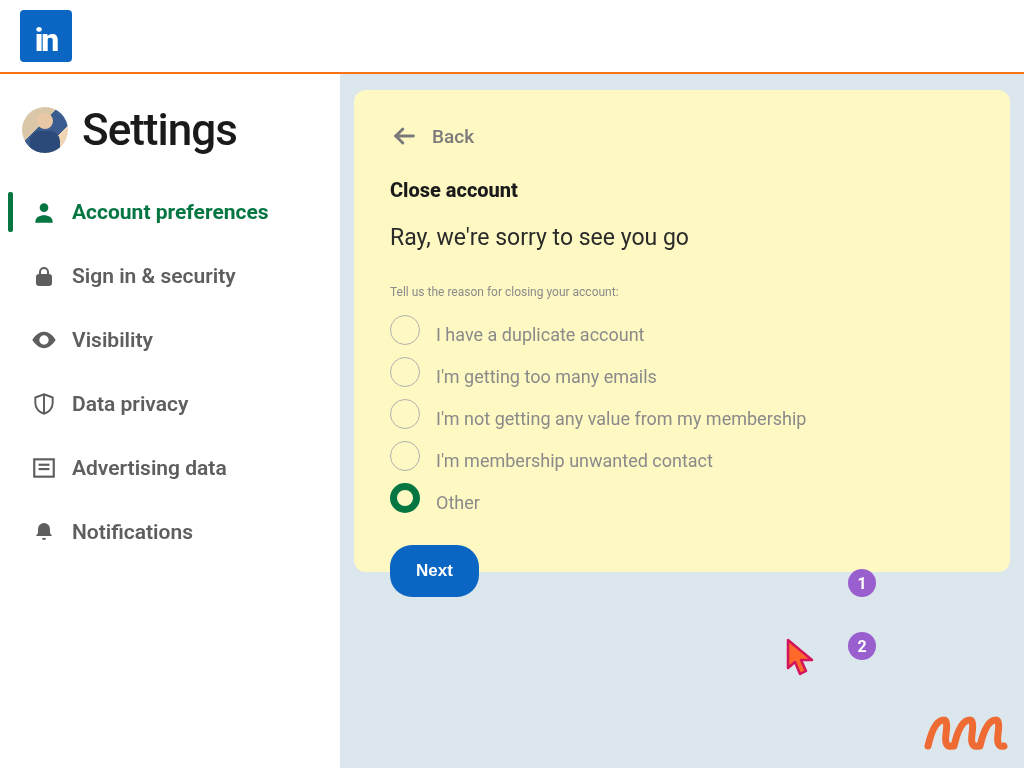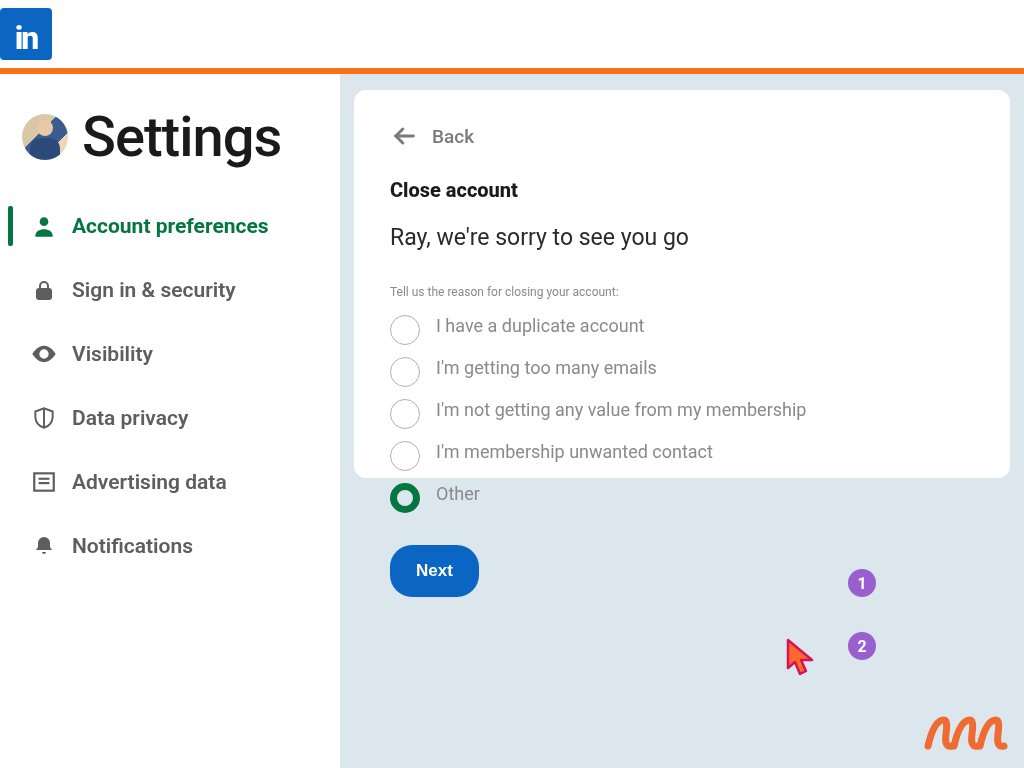--- a/index.html
+++ b/index.html
@@ -6,21 +6,22 @@
   body {
     font-family: -apple-system, BlinkMacSystemFont, "Segoe UI", Roboto, Helvetica, Arial, sans-serif;
     background: #fff;
     width: 1024px;
     height: 768px;
     overflow: hidden;
     position: relative;
   }
   .header {
     height: 74px;
-    border-bottom: 6px solid #f97316;
+    border-bottom: 2px solid #f97316;
+    padding-left: 20px;
     display: flex;
     align-items: center;
   }
   .logo {
     width: 52px;
     height: 52px;
     background: #0a66c2;
     border-radius: 4px;
     display: flex;
     align-items: flex-end;
@@ -66,21 +67,21 @@
   }
   .avatar::before {
     content:"";
     position:absolute;
     bottom:0; left:8px;
     width:30px; height:22px;
     background:#2b4a7a;
     border-radius:10px 10px 0 0;
   }
   .settings-title {
-    font-size: 56px;
+    font-size: 44px;
     font-weight: 500;
     color: #1a1a1a;
     letter-spacing: -1px;
   }
   .nav-item {
     display: flex;
     align-items: center;
     gap: 14px;
     padding: 18px 0 18px 30px;
     cursor: pointer;
@@ -112,24 +113,24 @@
     font-weight: 600;
     color: #5e5e5e;
   }
   .main {
     flex: 1;
     background: #dce6ed;
     padding: 16px 14px;
     position: relative;
   }
   .card {
-    background: #ffffff;
+    background: #fef9c3;
     border-radius: 12px;
     padding: 32px 36px 44px 36px;
-    height: 388px;
+    height: 482px;
   }
   .back-row {
     display: flex;
     align-items: center;
     gap: 14px;
     margin-bottom: 28px;
     cursor: pointer;
     color: #7a7a7a;
   }
   .back-label { font-size: 19px; font-weight: 500; }
@@ -145,21 +146,21 @@
     color: #2a2a2a;
     margin-bottom: 34px;
   }
   .reason-prompt {
     font-size: 12px;
     color: #8a8a8a;
     margin-bottom: 16px;
   }
   .radio-row {
     display: flex;
-    align-items: flex-start;
+    align-items: flex-end;
     gap: 16px;
     margin-bottom: 12px;
     cursor: pointer;
     position: relative;
   }
   .radio-circle {
     width: 30px;
     height: 30px;
     border: 1.5px solid #b0b0b0;
     border-radius: 50%;

